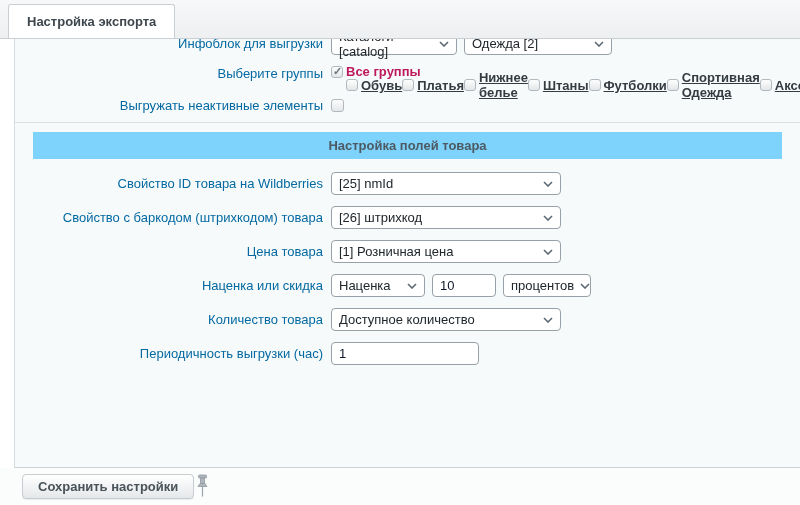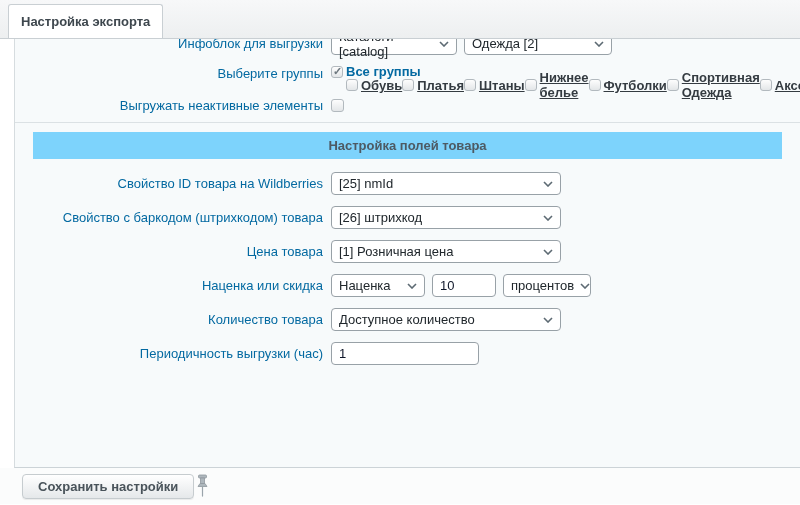--- a/index.html
+++ b/index.html
@@ -20,21 +20,21 @@
     display:flex; align-items:flex-end;
     padding-left:8px;
   }
   .tab {
     height:34px;
     background:#fff;
     border:1px solid #c9cfd3;
     border-bottom:none;
     border-radius:3px 3px 0 0;
     display:flex; align-items:center;
-    padding:0 12px;
+    padding:0 18px;
     font-weight:bold;
     color:#3e474e;
     cursor:pointer;
     justify-content:flex-end;
   }
 
   
   .panel {
     margin-left:14px;
     height:429px;
@@ -100,21 +100,21 @@
   .cb:checked::after {
     content:"\2713";
     position:absolute; top:-2px; left:1px;
     font-size:11px; font-weight:bold; color:#6e787f;
   }
 
   
   .gcol { display:flex; flex-direction:column; }
   .gline { display:flex; align-items:center; height:13.5px; }
   .gline .cb { margin-right:3px; }
-  .gall { font-weight:bold; color:#0369a1; }
+  .gall { font-weight:bold; color:#be185d; }
   .gindent { margin-left:15px; display:flex; flex-direction:row; }
   .glink {
     font-weight:bold;
     color:#343b41;
     text-decoration:underline;
     cursor:pointer;
   }
 
   .inactive-row { margin-top:6px; }
 
@@ -196,25 +196,25 @@
           <label class="gline">
             <input type="checkbox" class="cb small" style="">
             <span class="glink">Обувь</span>
           </label>
           <label class="gline">
             <input type="checkbox" class="cb small" style="">
             <span class="glink">Платья</span>
           </label>
           <label class="gline">
             <input type="checkbox" class="cb small" style="">
+            <span class="glink">Нижнее белье</span>
+          </label>
+          <label class="gline">
+            <input type="checkbox" class="cb small" style="">
             <span class="glink">Штаны</span>
-          </label>
-          <label class="gline">
-            <input type="checkbox" class="cb small" style="">
-            <span class="glink">Нижнее белье</span>
           </label>
           <label class="gline">
             <input type="checkbox" class="cb small" style="">
             <span class="glink">Футболки</span>
           </label>
           <label class="gline">
             <input type="checkbox" class="cb small" style="">
             <span class="glink">Спортивная Одежда</span>
           </label>
           <label class="gline">

